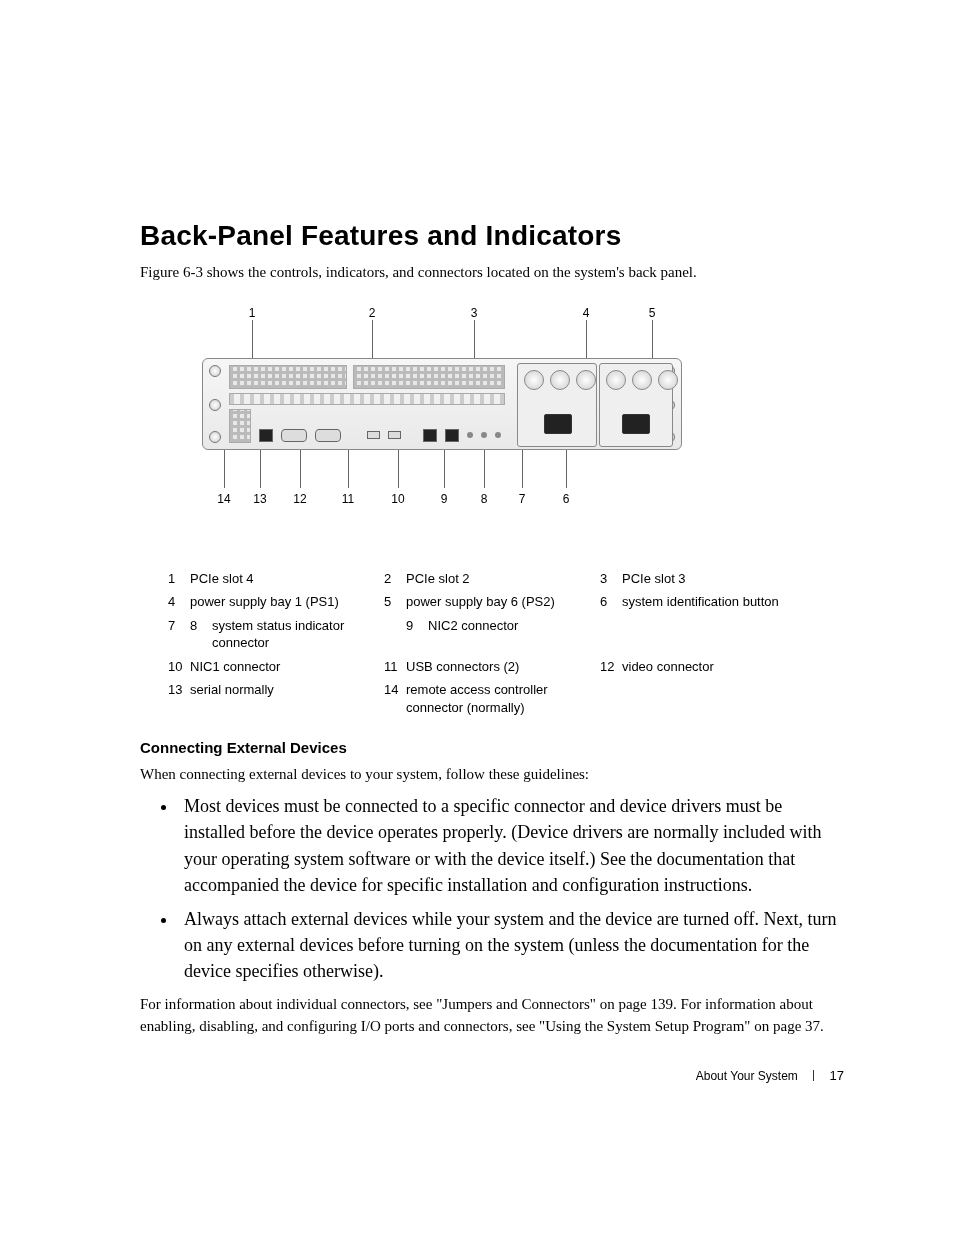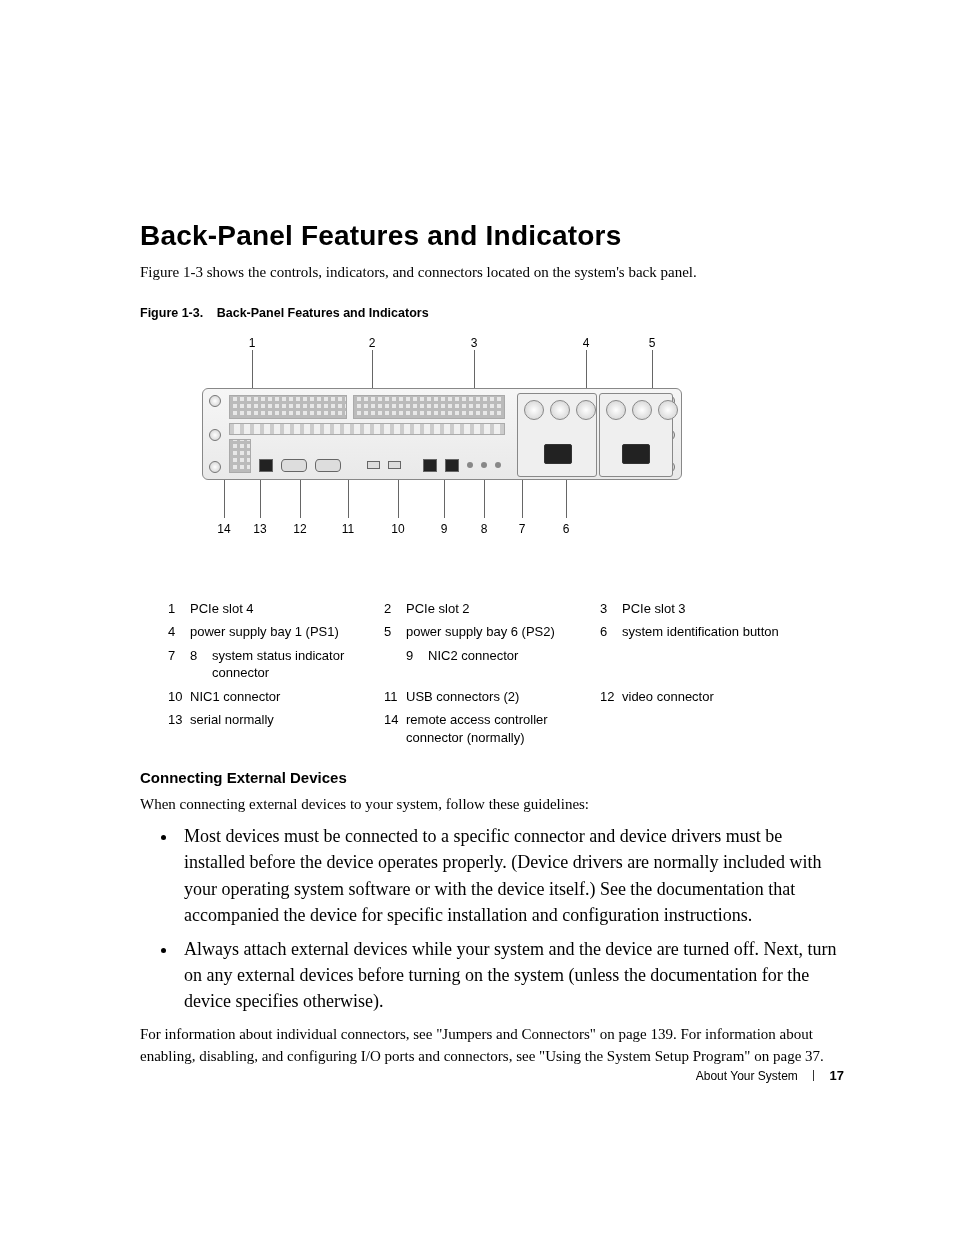--- a/index.html
+++ b/index.html
@@ -183,37 +183,33 @@
     font-size: 12px;
   }
   .footer .sep {
     display: inline-block;
     width: 1px; height: 11px;
     background: #333;
     vertical-align: -1px;
     margin: 0 12px;
   }
   .footer .pn {
-    font-weight: 700;
+    font-weight: 400;
     font-size: 13px;
   }
 </style>
 </head>
 <body>
 
 <div class="page">
 
   <h1 class="title">Back-Panel Features and Indicators</h1>
 
-  <p class="body">Figure 1-3 shows the controls, indicators, and connectors located on the system's back panel.</p>
-
-  <p class="fig-caption">
-    <span class="fig-num">Figure 1-3.</span>
-    <span>Back-Panel Features and Indicators</span>
-  </p>
+  <p class="body">Figure 6-3 shows the controls, indicators, and connectors located on the system's back panel.</p>
+
 
   <div class="figure">
 
     <span class="callout-top" style="left:42px; top:0">1</span>
     <span class="callout-top" style="left:162px; top:0">2</span>
     <span class="callout-top" style="left:264px; top:0">3</span>
     <span class="callout-top" style="left:376px; top:0">4</span>
     <span class="callout-top" style="left:442px; top:0">5</span>
     <div class="lead" style="left:50px;  top:14px; height:42px"></div>
     <div class="lead" style="left:170px; top:14px; height:42px"></div>

